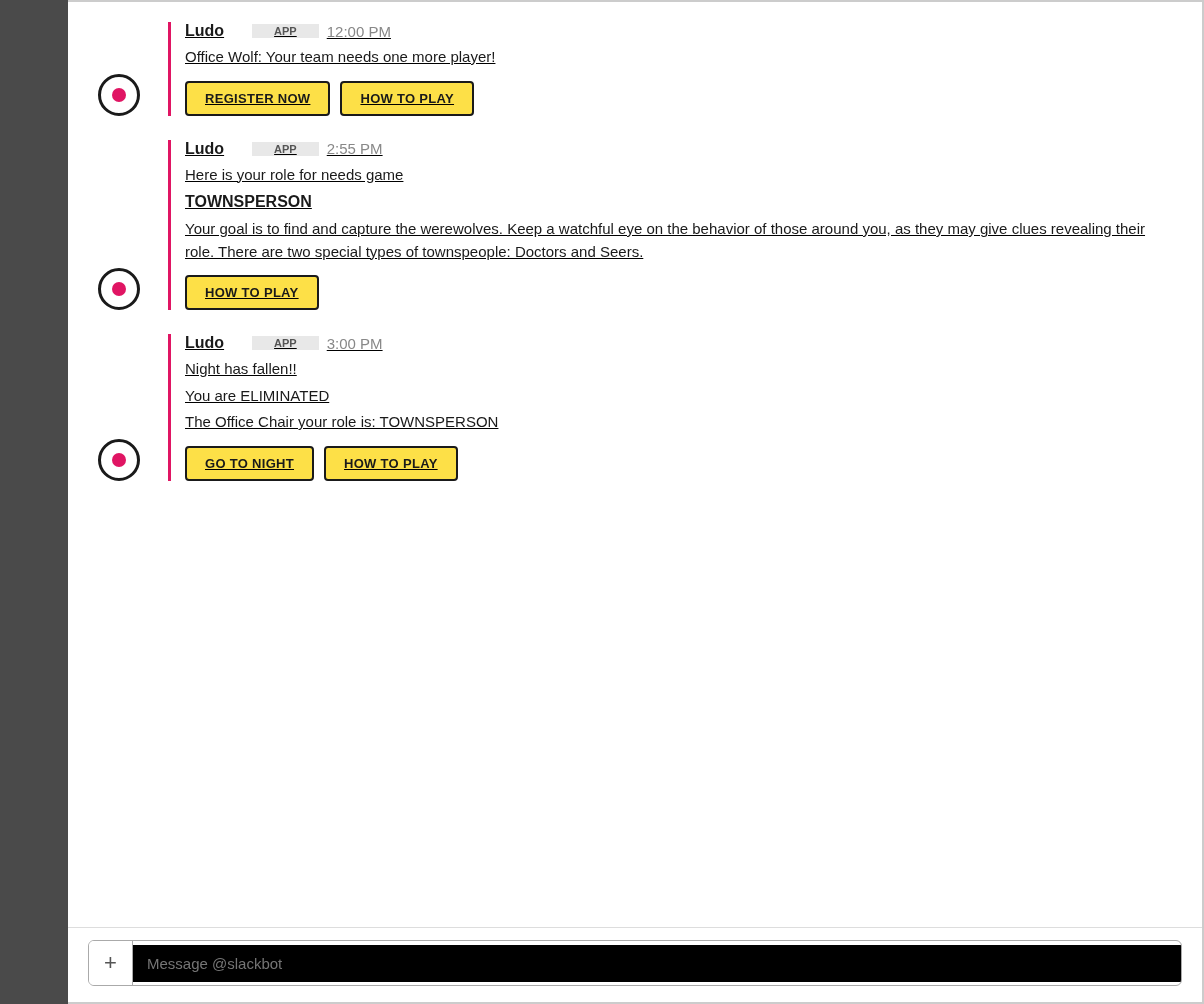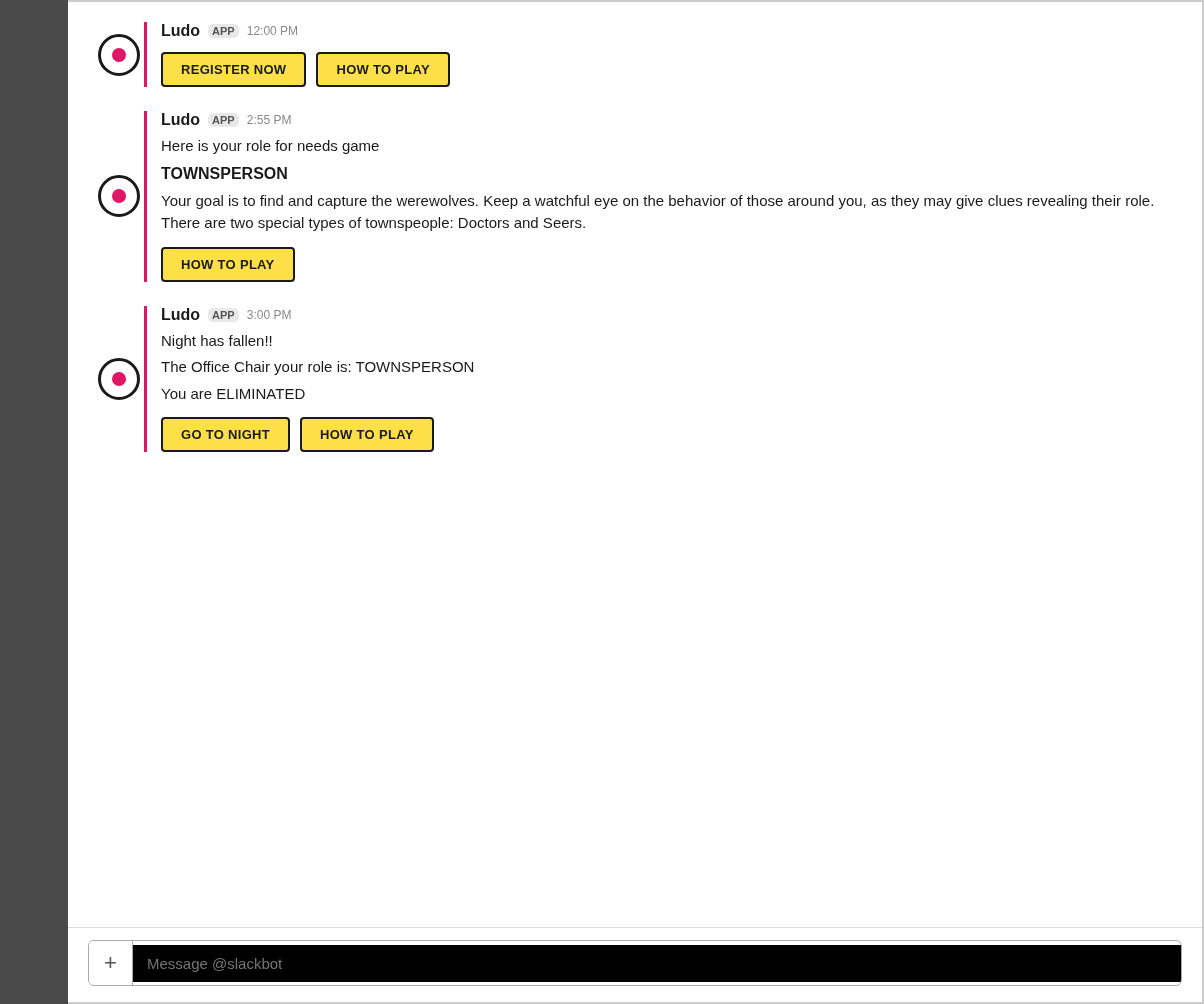--- a/index.html
+++ b/index.html
@@ -33,22 +33,23 @@
       flex: 1;
       overflow-y: auto;
       padding: 20px 30px;
       display: flex;
       flex-direction: column;
       gap: 24px;
     }
 
     .message {
       display: flex;
-      align-items: center;
-      gap: 4px;
+      align-items: flex-end;
+      gap: 28px;
+      text-decoration: underline;
     }
 
     .avatar-outer-ring {
       width: 42px;
       height: 42px;
       border-radius: 50%;
       border: 3px solid #1a1a1a;
       background: #fff;
       display: flex;
       align-items: center;
@@ -79,26 +80,27 @@
       font-weight: 700;
       font-size: 16px;
       color: #1a1a1a;
     }
 
     .app-badge {
       background: #e8e8e8;
       color: #555;
       font-size: 11px;
       font-weight: 600;
-      padding: 1px 4px;
-      border-radius: 5px;
+      padding: 1px 22px;
+      border-radius: 0;
+      margin-left: 20px;
     }
 
     .timestamp {
-      font-size: 12px;
+      font-size: 15px;
       color: #888;
     }
 
     .message-text {
       font-size: 15px;
       color: #1a1a1a;
       line-height: 1.5;
       margin-bottom: 4px;
     }
 
@@ -184,20 +186,21 @@
   <div class="message">
         <div class="avatar-outer-ring">
           <div class="avatar-inner-dot"></div>
         </div>
         <div class="message-body">
           <div class="message-header">
             <span class="sender-name">Ludo</span>
             <span class="app-badge">APP</span>
             <span class="timestamp">12:00 PM</span>
           </div>
+          <div class="message-text message-text-block">Office Wolf: Your team needs one more player!</div>
           <div class="action-buttons">
             <button class="action-btn">REGISTER NOW</button>
             <button class="action-btn">HOW TO PLAY</button>
           </div>
         </div>
       </div>
       <div class="message">
         <div class="avatar-outer-ring">
           <div class="avatar-inner-dot"></div>
         </div>
@@ -219,22 +222,22 @@
         <div class="avatar-outer-ring">
           <div class="avatar-inner-dot"></div>
         </div>
         <div class="message-body">
           <div class="message-header">
             <span class="sender-name">Ludo</span>
             <span class="app-badge">APP</span>
             <span class="timestamp">3:00 PM</span>
           </div>
           <div class="message-text message-text-block">Night has fallen!!</div>
+          <div class="message-text message-text-block">You are ELIMINATED</div>
           <div class="message-text message-text-block">The Office Chair your role is: TOWNSPERSON</div>
-          <div class="message-text message-text-block">You are ELIMINATED</div>
           <div class="action-buttons">
             <button class="action-btn">GO TO NIGHT</button>
             <button class="action-btn">HOW TO PLAY</button>
           </div>
         </div>
       </div>
     </div>
 
   <div class="input-area">
     <div class="input-wrapper">

